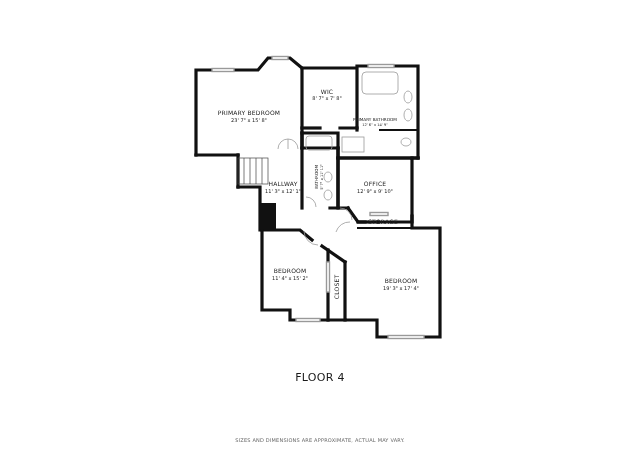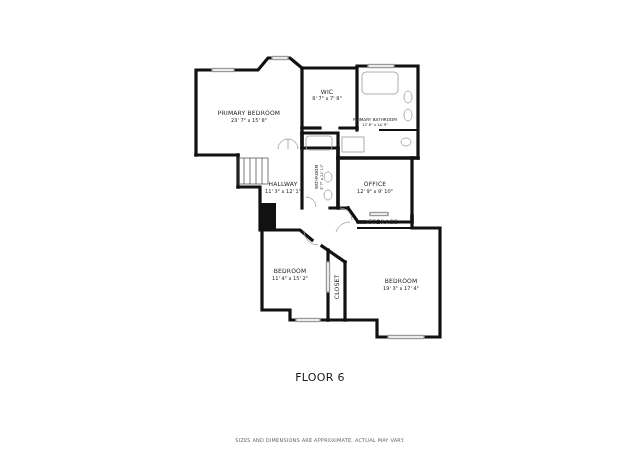--- a/index.html
+++ b/index.html
@@ -107,14 +107,14 @@
     <text class="lbl room-name" x="290" y="273">BEDROOM</text>
     <text class="lbl room-dim" x="290" y="280">11' 4" x 15' 2"</text>
     <g transform="translate(339 287) rotate(-90)">
       <text class="lbl room-name" x="0" y="0">CLOSET</text>
     </g>
     <text class="lbl room-name" x="401" y="283">BEDROOM</text>
     <text class="lbl room-dim" x="401" y="290">19' 3" x 17' 4"</text>
   </g>
 </svg>
 
-<div class="floor-title">FLOOR 6</div>
+<div class="floor-title">FLOOR 4</div>
 <div class="disclaimer">SIZES AND DIMENSIONS ARE APPROXIMATE, ACTUAL MAY VARY.</div>
 
 </body></html>

